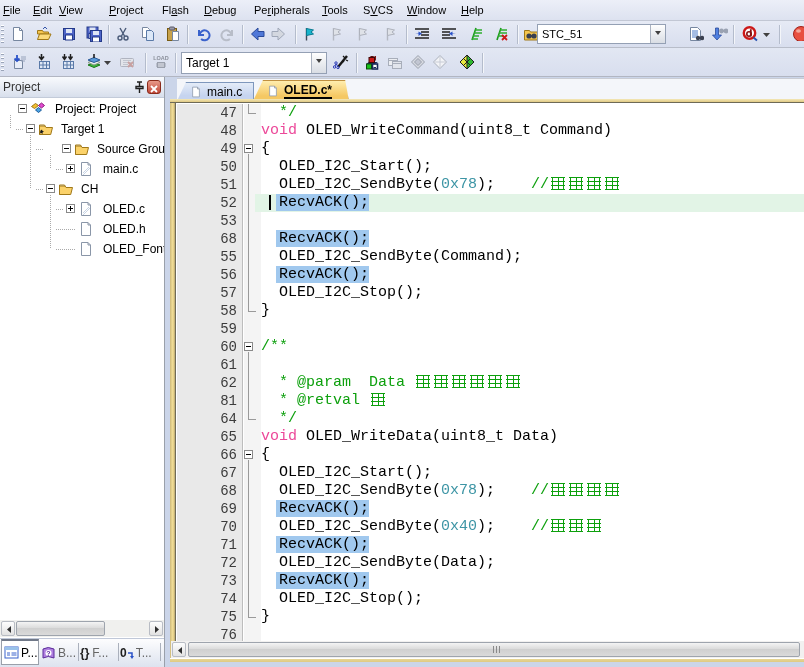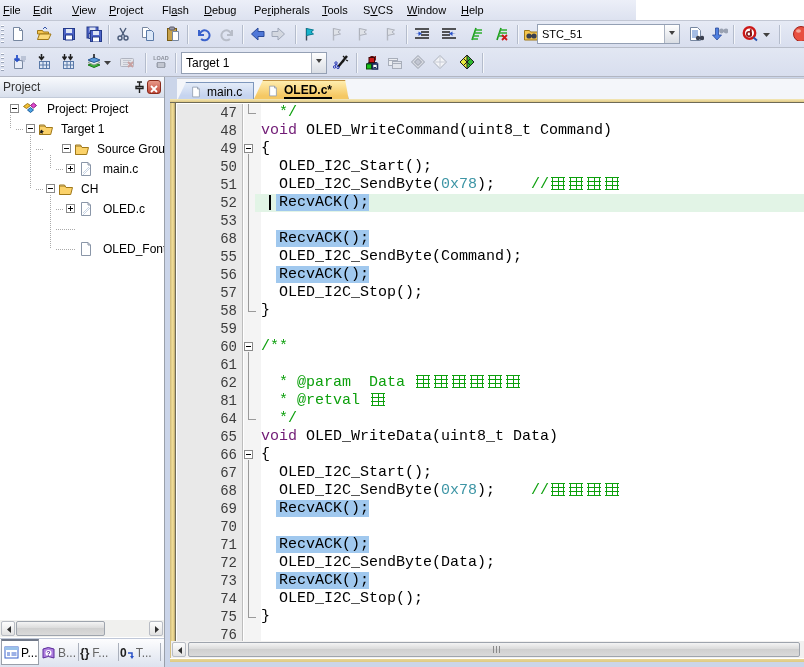--- a/index.html
+++ b/index.html
@@ -1,16 +1,16 @@
 <!DOCTYPE html>
 <html><head><meta charset="utf-8"><style>
 *{margin:0;padding:0;box-sizing:border-box}
 html,body{width:804px;height:667px;overflow:hidden}
 body{font-family:"Liberation Sans",sans-serif;font-size:12px;position:relative;background:#fff}
-#menubar{position:absolute;left:0;top:0;width:636px;height:20px;background:linear-gradient(#eceff8,#dde2f0)}
+#menubar{position:absolute;left:0;top:0;width:804px;height:20px;background:linear-gradient(#eceff8,#dde2f0)}
 #menubar span{position:absolute;top:0;line-height:20px;color:#000;font-size:11px}
 #tb1{position:absolute;left:0;top:20px;width:804px;height:27px;background:linear-gradient(#e6eaf5,#d8deee);border-top:1px solid #c2c7d4}
 #tb2{position:absolute;left:0;top:47px;width:804px;height:30px;background:linear-gradient(#e2e7f3,#d8deee);border-top:1px solid #b8bdc9;border-bottom:1px solid #b2b6c2}
 .ic{position:absolute;width:16px;height:16px}
 .sep{position:absolute;width:1px;background:#b4bccc;box-shadow:1px 0 0 #f4f6fa}
 .grip{position:absolute;left:1px;width:3px;background:repeating-linear-gradient(#fff 0 1px,#9aa4b8 1px 2px,transparent 2px 4px)}
 .combo{position:absolute;background:#fff;border:1px solid #94a0b4;display:flex;align-items:center}
 .combo .txt{flex:1;padding-left:4px;font-size:12px;color:#000}
 .combo .btn{width:15px;height:100%;background:linear-gradient(#fefefe,#d9dde4);border-left:1px solid #aab2c0;position:relative}
 .combo .btn:after{content:"";position:absolute;left:4px;top:6px;border:3.5px solid transparent;border-top:4px solid #404040}
@@ -26,21 +26,21 @@
 
 #edit{position:absolute;left:166px;top:0;width:638px;height:590px;background:#cbd5e9}
 #tabstrip{position:absolute;left:11px;top:1px;width:627px;height:22px;background:#f4f6fa;border-top:1px solid #c9ccd4}
 #goldtop{position:absolute;left:4px;top:22px;width:634px;height:4px;background:linear-gradient(#f4e8b8,#e0c983);border-bottom:1px solid #6e6a56}
 #codearea{position:absolute;left:10px;top:26px;width:628px;height:538px;background:#fff}
 #gutter{position:absolute;left:1px;top:1px;width:66px;height:537px;background:#e9e9e9;border-right:1px solid #bdbdbd}
 #foldcol{position:absolute;left:68px;top:1px;width:17px;height:537px;background:#f4f4f4}
 #codetext{position:absolute;left:85px;top:1px;right:0;height:537px;font-family:"Liberation Mono",monospace;font-size:15px;line-height:18px;white-space:pre}
 .ln{position:absolute;left:0;width:60px;text-align:right;font-family:"Liberation Mono",monospace;font-size:14px;line-height:18px;color:#3c3c3c}
 .cl{position:absolute;left:0;height:18px}
-.kw{color:#701a75}.num{color:#3d95a5}.cmt{color:#0da00d}
+.kw{color:#ec4899}.num{color:#3d95a5}.cmt{color:#0da00d}
 .sel{background:#a0c8ee;margin-left:-3.5px;padding-left:3.5px}
 .grn{background:#e2f4e6;margin-left:-6px;padding-left:6px}
 #caret{position:absolute;left:14px;top:1px;width:1.5px;height:15px;background:#000}
 .fbox{position:absolute;left:0px;width:9px;height:9px;border:1px solid #8a8a8a;background:#fff}
 .fbox:before{content:"";position:absolute;left:1px;top:3px;width:5px;height:1px;background:#000}
 .fline{position:absolute;left:4px;width:1px;background:#9a9a9a}
 .fend{position:absolute;left:4px;width:8px;height:1px;background:#9a9a9a}
 .cj{display:inline-block;width:14px;height:13px;margin:0 2px -2px 2px;background:
  linear-gradient(currentColor,currentColor) 0 0/100% 1px no-repeat,
  linear-gradient(currentColor,currentColor) 0 4px/100% 1px no-repeat,
@@ -50,21 +50,21 @@
  linear-gradient(currentColor,currentColor) 6.5px 0/1px 100% no-repeat,
  linear-gradient(currentColor,currentColor) 12px 0/1px 100% no-repeat}
 #hscroll{position:absolute;left:5px;top:564px;width:633px;height:17px;background:#f2f1f0}
 #goldbot{position:absolute;left:4px;top:581px;width:634px;height:4px;background:linear-gradient(#e6d697,#dfca82);border-top:1px solid #fff}
 .scrollthumb{position:absolute;background:linear-gradient(#f4f4f4,#dcdcdc 45%,#d0d0d0 50%,#dadada);border:1px solid #9ea4ad;border-radius:2px}
 .arrbtn{position:absolute;background:linear-gradient(#fdfdfd,#e2e2e2);border:1px solid #b8bcc4;border-radius:2px}
 </style></head><body>
 <div id="menubar">
 <span style="left:3px"><u>F</u>ile</span>
 <span style="left:33px"><u>E</u>dit</span>
-<span style="left:72px"><u>V</u>iew</span>
+<span style="left:59px"><u>V</u>iew</span>
 <span style="left:109px"><u>P</u>roject</span>
 <span style="left:162px">Fl<u>a</u>sh</span>
 <span style="left:204px"><u>D</u>ebug</span>
 <span style="left:254px">Pe<u>r</u>ipherals</span>
 <span style="left:322px"><u>T</u>ools</span>
 <span style="left:363px">S<u>V</u>CS</span>
 <span style="left:407px"><u>W</u>indow</span>
 <span style="left:461px"><u>H</u>elp</span>
 </div>
 <div id="tb1">
@@ -161,21 +161,21 @@
       <path d="M7 4h7M6 7h8M5 10h6" stroke="#2fae2f" stroke-width="1.4"></path>
       <path d="M9 9l5 5M14 9l-5 5" stroke="#cc1818" stroke-width="1.8"></path>
     </svg>
 <div class="sep" style="left:517px;top:4px;height:19px"></div>
 <svg class="ic" style="left:523px;top:5px" width="16" height="16" viewBox="0 0 16 16">
       <path d="M1.5 4.5h5l1 1.5h7v8h-13z" fill="#f5c64f" stroke="#a07818"></path>
       <circle cx="6" cy="10" r="2.6" fill="#3a4050"></circle>
       <circle cx="11" cy="10" r="2.6" fill="#3a4050"></circle>
       <rect x="7.5" y="9" width="2" height="2" fill="#3a4050"></rect>
     </svg>
-<div class="combo" style="left:537px;top:3px;width:143px;height:20px">
+<div class="combo" style="left:537px;top:3px;width:129px;height:20px">
       <div class="txt" style="font-size:11px">STC_51</div>
       <div class="btn"></div>
     </div>
 <svg class="ic" style="left:688px;top:5px" width="16" height="16" viewBox="0 0 16 16">
       <path d="M2.5 1.5h7l3 3v10h-10z" fill="#fff" stroke="#7787a0"></path>
       <path d="M4 5h6M4 7h6M4 9h6M4 11h4" stroke="#4a7ac8"></path>
       <circle cx="10" cy="12" r="2.2" fill="#3a4050"></circle>
       <circle cx="14" cy="12" r="2.2" fill="#3a4050"></circle>
       <rect x="11" y="11" width="2.4" height="1.8" fill="#3a4050"></rect>
     </svg>
@@ -340,21 +340,21 @@
 <div style="position:absolute;left:30px;top:50px;width:1px;height:40px;background:repeating-linear-gradient(#aaa 0 1px,transparent 1px 2px)"></div>
 <div style="position:absolute;left:36px;top:90px;width:8px;height:1px;background:repeating-linear-gradient(90deg,#aaa 0 1px,transparent 1px 2px)"></div>
 <div style="position:absolute;left:50px;top:56px;width:1px;height:14px;background:repeating-linear-gradient(#aaa 0 1px,transparent 1px 2px)"></div>
 <div style="position:absolute;left:56px;top:70px;width:8px;height:1px;background:repeating-linear-gradient(90deg,#aaa 0 1px,transparent 1px 2px)"></div>
 <div style="position:absolute;left:50px;top:96px;width:1px;height:14px;background:repeating-linear-gradient(#aaa 0 1px,transparent 1px 2px)"></div>
 <div style="position:absolute;left:56px;top:110px;width:8px;height:1px;background:repeating-linear-gradient(90deg,#aaa 0 1px,transparent 1px 2px)"></div>
 <div style="position:absolute;left:50px;top:110px;width:1px;height:20px;background:repeating-linear-gradient(#aaa 0 1px,transparent 1px 2px)"></div>
 <div style="position:absolute;left:56px;top:130px;width:20px;height:1px;background:repeating-linear-gradient(90deg,#aaa 0 1px,transparent 1px 2px)"></div>
 <div style="position:absolute;left:50px;top:130px;width:1px;height:20px;background:repeating-linear-gradient(#aaa 0 1px,transparent 1px 2px)"></div>
 <div style="position:absolute;left:56px;top:150px;width:20px;height:1px;background:repeating-linear-gradient(90deg,#aaa 0 1px,transparent 1px 2px)"></div>
-<div class="trow" style="top:0px;left:4px;width:164px">
+<div class="trow" style="top:0px;left:12px;width:164px">
           <div class="ebox" style="position:absolute;left:6px;top:5px"></div>
           <svg width="16" height="16" viewBox="0 0 16 16" style="position:absolute;left:18px;top:2px">
             <path d="M1.5 5.5l4-3 3 2-4 3z" fill="#f2c030" stroke="#a07818"></path>
             <path d="M8.5 4.5l3-2.5 3 2.5-3 2.5z" fill="#e24ad2" stroke="#8a1a7a"></path>
             <path d="M5.5 9l3-2.5 3 2.5-3 2.5z" fill="#4aa2e2" stroke="#1a5a9a"></path>
           </svg>
           <span style="position:absolute;left:43px;top:3px">Project: Project</span>
         </div>
 <div class="trow" style="top:20px;left:0;width:164px">
           <div class="ebox" style="position:absolute;left:26px;top:5px"></div>
@@ -391,20 +391,27 @@
           </svg>
           <span style="position:absolute;left:103px;top:3px">OLED.c</span>
         </div>
 <div class="trow" style="top:80px;left:0;width:164px">
           <div class="ebox" style="position:absolute;left:46px;top:5px"></div>
           <svg width="16" height="16" viewBox="0 0 16 16" style="position:absolute;left:58px;top:2px">
             <path d="M1.5 5h5.5l1 1.5h6.5l-1.8 7H1.5z" fill="#fbd26a" stroke="#a07818"></path>
             <path d="M1.5 13.5V4h5l1 1.5" fill="none" stroke="#a07818"></path>
           </svg>
           <span style="position:absolute;left:81px;top:3px">CH</span>
+        </div>
+<div class="trow" style="top:120px;left:0;width:164px">
+          <svg width="16" height="16" viewBox="0 0 16 16" style="position:absolute;left:78px;top:2px">
+            <path d="M3.5 1.5h6.5l2.5 2.5v10.5H3.5z" fill="#fff" stroke="#8a96a8"></path>
+            <path d="M10 1.5V4h2.5" fill="none" stroke="#8a96a8"></path>
+          </svg>
+          <span style="position:absolute;left:103px;top:3px">OLED.h</span>
         </div>
 <div class="trow" style="top:140px;left:0;width:164px">
           <svg width="16" height="16" viewBox="0 0 16 16" style="position:absolute;left:78px;top:2px">
             <path d="M3.5 1.5h6.5l2.5 2.5v10.5H3.5z" fill="#fff" stroke="#8a96a8"></path>
             <path d="M10 1.5V4h2.5" fill="none" stroke="#8a96a8"></path>
           </svg>
           <span style="position:absolute;left:103px;top:3px">OLED_Font.</span>
         </div>
 </div>
  </div>
@@ -488,20 +495,21 @@
 <div class="cl" style="top:216px"></div>
 <div class="cl" style="top:234px"><span class="cmt">/**</span></div>
 <div class="cl" style="top:270px"><span class="cmt">  * @param  Data <b class="cj"></b><b class="cj"></b><b class="cj"></b><b class="cj"></b><b class="cj"></b><b class="cj"></b></span></div>
 <div class="cl" style="top:288px"><span class="cmt">  * @retval <b class="cj"></b></span></div>
 <div class="cl" style="top:306px"><span class="cmt">  */</span></div>
 <div class="cl" style="top:324px"><span class="kw">void</span> OLED_WriteData(uint8_t Data)</div>
 <div class="cl" style="top:342px">{</div>
 <div class="cl" style="top:360px">  OLED_I2C_Start();</div>
 <div class="cl" style="top:378px">  OLED_I2C_SendByte(<span class="num">0x78</span>);    <span class="cmt">//<b class="cj"></b><b class="cj"></b><b class="cj"></b><b class="cj"></b></span></div>
 <div class="cl" style="top:396px">  <span class="sel">RecvACK();</span></div>
+<div class="cl" style="top:414px">  OLED_I2C_SendByte(<span class="num">0x40</span>);    <span class="cmt">//<b class="cj"></b><b class="cj"></b><b class="cj"></b></span></div>
 <div class="cl" style="top:432px">  <span class="sel">RecvACK();</span></div>
 <div class="cl" style="top:450px">  OLED_I2C_SendByte(Data);</div>
 <div class="cl" style="top:468px">  <span class="sel">RecvACK();</span></div>
 <div class="cl" style="top:486px">  OLED_I2C_Stop();</div>
 <div class="cl" style="top:504px">}</div>
 <div class="cl" style="top:522px"></div>
 </div>
   </div>
   <div id="hscroll">
 <div class="arrbtn" style="left:1px;top:1px;width:14px;height:15px"><svg width="14" height="15">

